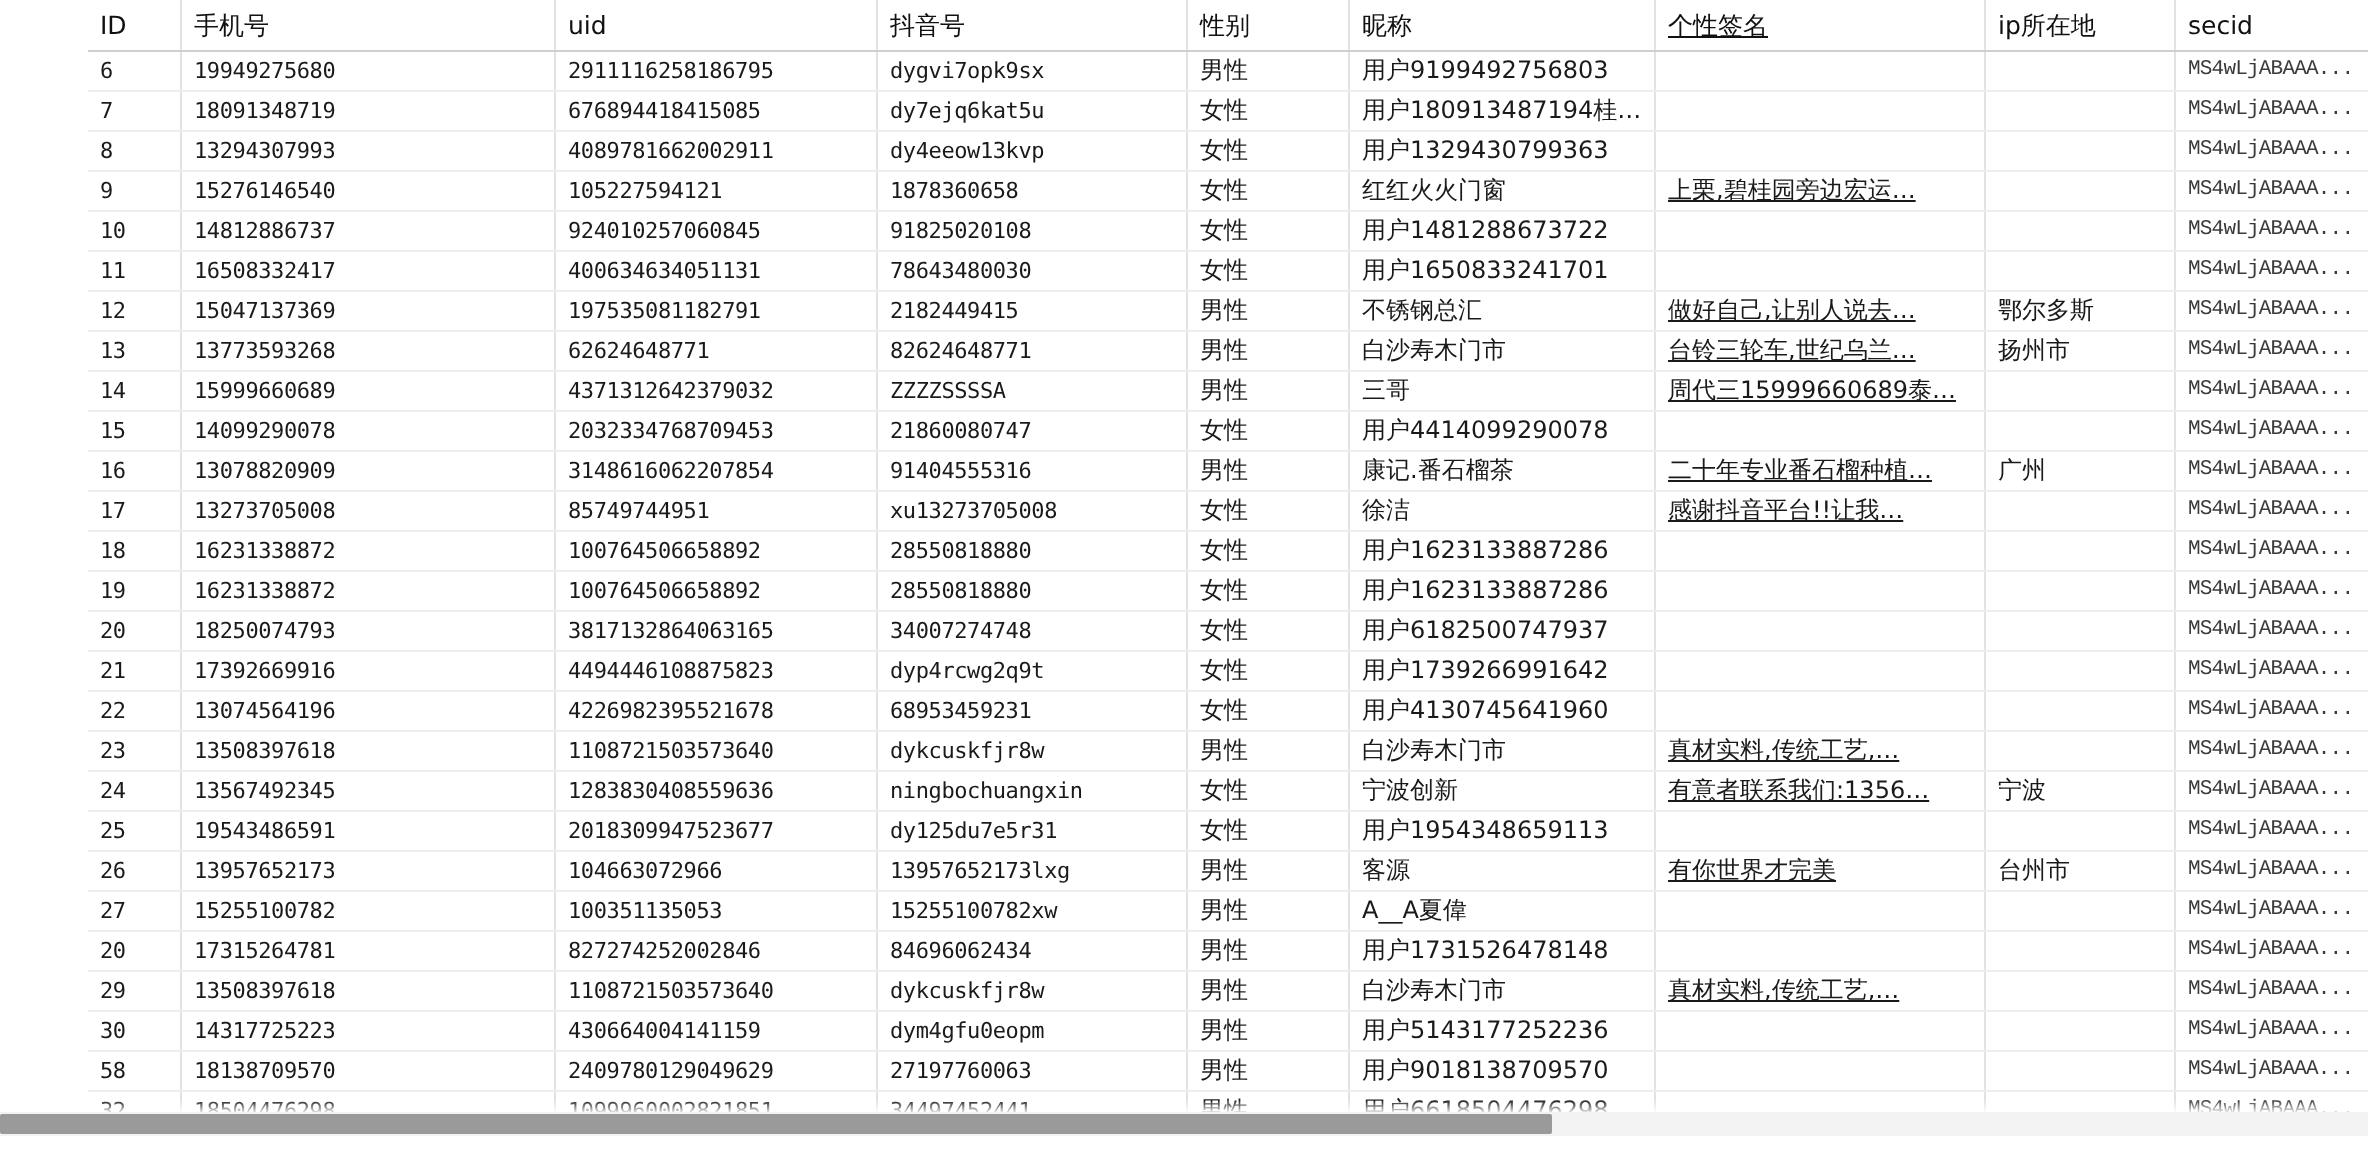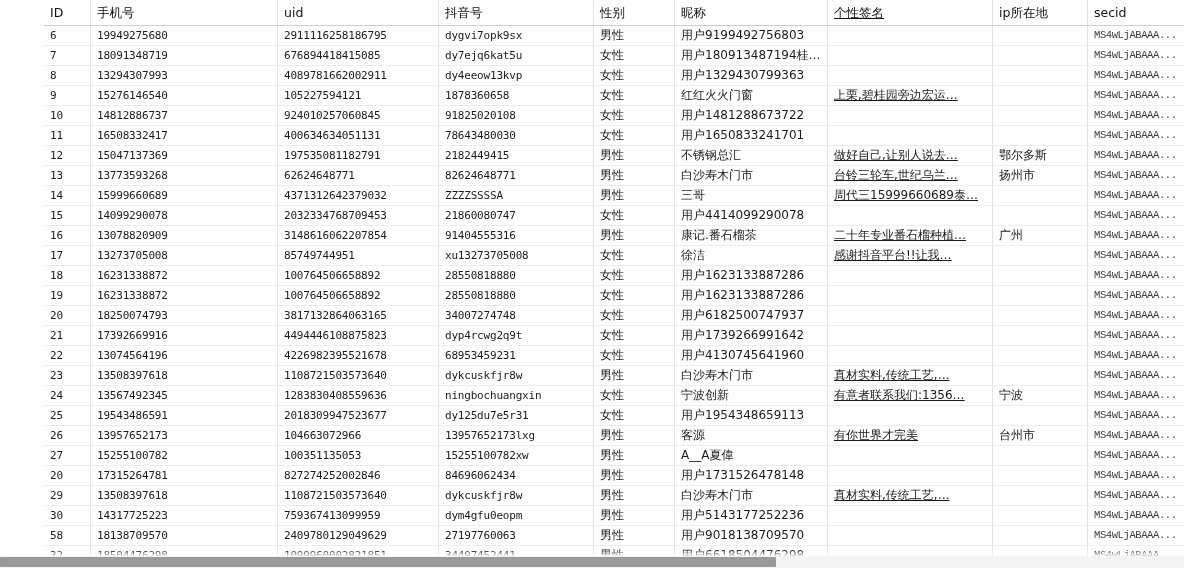--- a/index.html
+++ b/index.html
@@ -397,21 +397,21 @@
           <td class="c-gender cn">男性</td>
           <td class="c-nick cn">白沙寿木门市</td>
           <td class="c-sign cn">真材实料,传统工艺,…</td>
           <td class="c-ip cn"></td>
           <td class="c-secid secid">MS4wLjABAAA...</td>
           <td class="c-avatar avatar">https://p2</td>
         </tr>
         <tr>
           <td class="c-id mono">30</td>
           <td class="c-phone mono">14317725223</td>
-          <td class="c-uid mono">759367413099959</td>
+          <td class="c-uid mono">430664004141159</td>
           <td class="c-douyin mono">dym4gfu0eopm</td>
           <td class="c-gender cn">男性</td>
           <td class="c-nick cn">用户5143177252236</td>
           <td class="c-sign cn"></td>
           <td class="c-ip cn"></td>
           <td class="c-secid secid">MS4wLjABAAA...</td>
           <td class="c-avatar avatar">https://p2</td>
         </tr>
         <tr>
           <td class="c-id mono">58</td>

